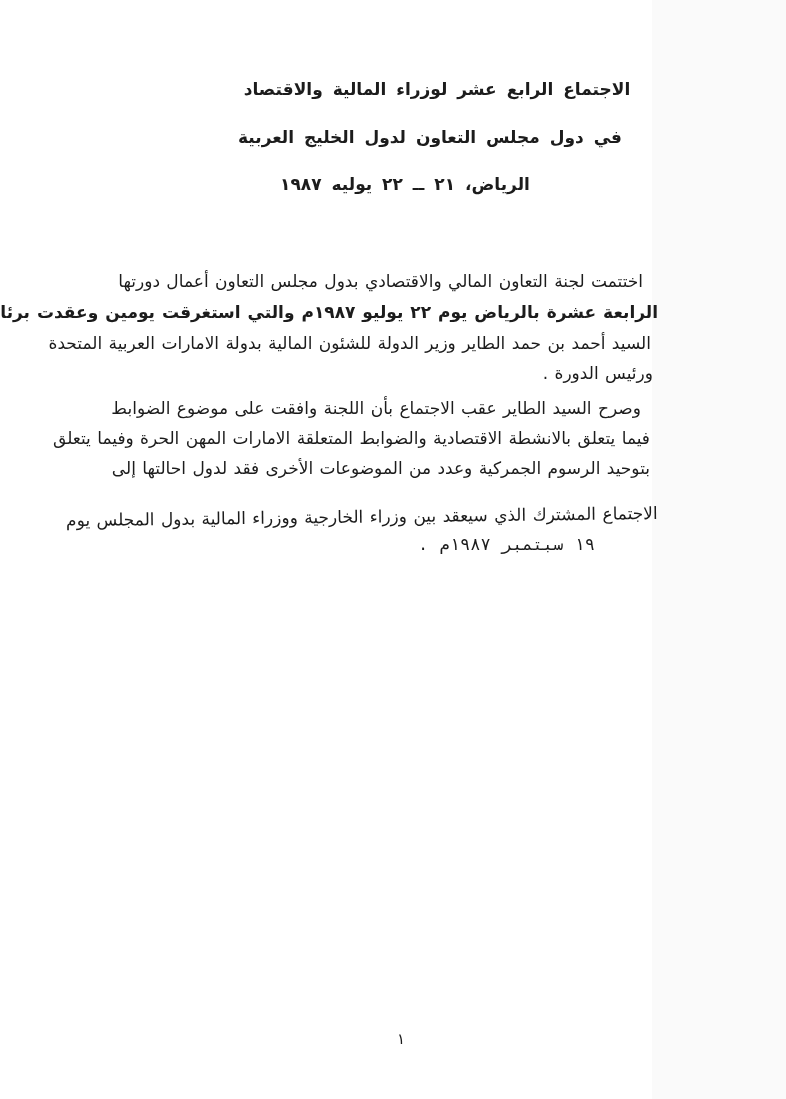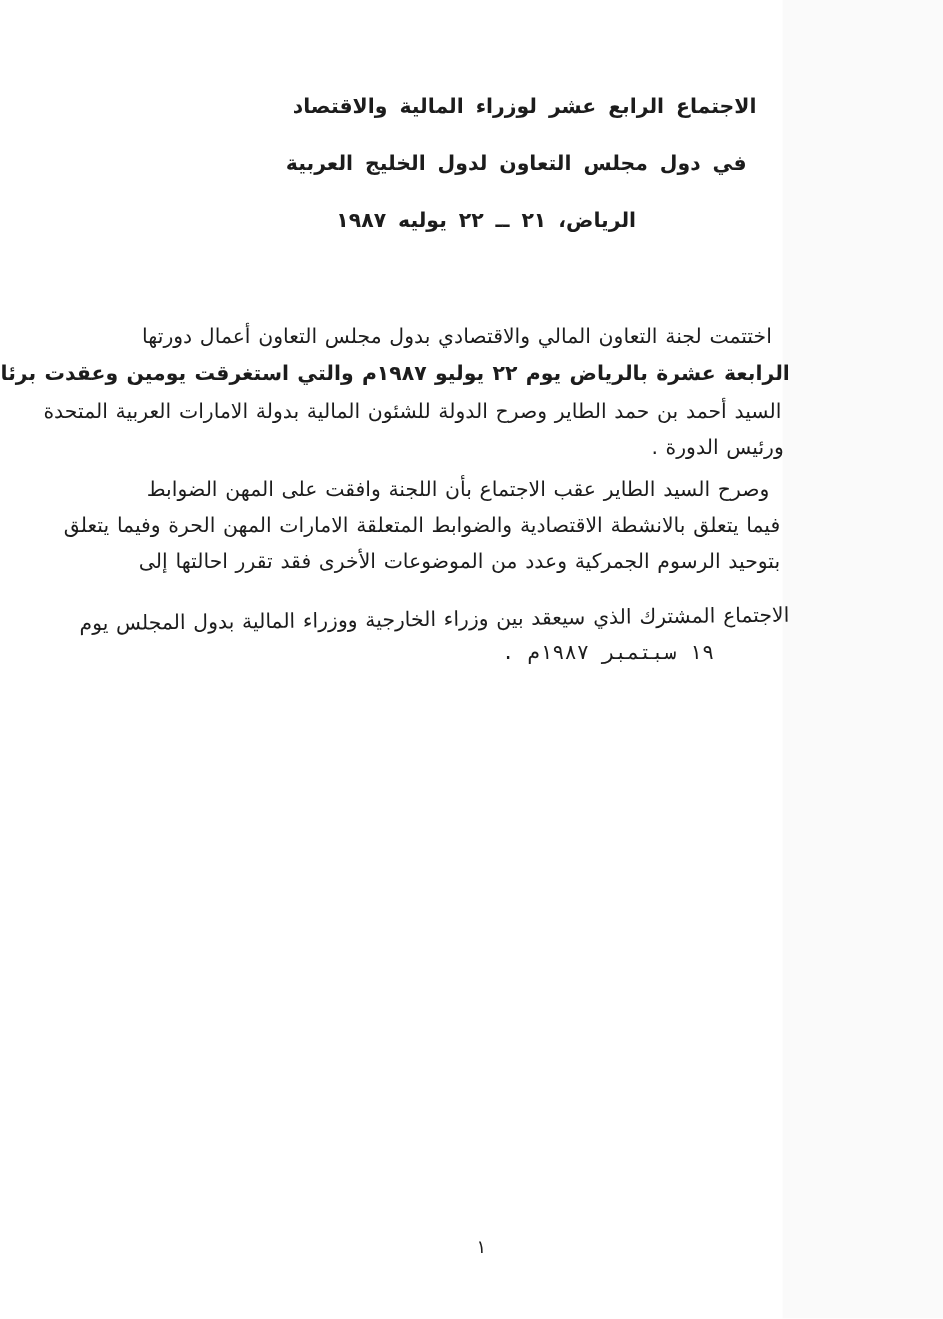--- a/index.html
+++ b/index.html
@@ -78,25 +78,25 @@
 <div class="page">
 
   <div class="scan-edge"></div>
 
   <div class="title-line t0">الاجتماع الرابع عشر لوزراء المالية والاقتصاد</div>
   <div class="title-line t1">في دول مجلس التعاون لدول الخليج العربية</div>
   <div class="title-line t2">الرياض، ٢١ ــ ٢٢ يوليه ١٩٨٧</div>
 
   <div class="body-line b0">اختتمت لجنة التعاون المالي والاقتصادي بدول مجلس التعاون أعمال دورتها</div>
   <div class="body-line b1">الرابعة عشرة بالرياض يوم ٢٢ يوليو ١٩٨٧م والتي استغرقت يومين وعقدت برئاسة</div>
-  <div class="body-line b2">السيد أحمد بن حمد الطاير وصرح الدولة للشئون المالية بدولة الامارات العربية المتحدة</div>
+  <div class="body-line b2">السيد أحمد بن حمد الطاير وزير الدولة للشئون المالية بدولة الامارات العربية المتحدة</div>
   <div class="body-line b3">ورئيس الدورة .</div>
 
-  <div class="body-line b4">وصرح السيد الطاير عقب الاجتماع بأن اللجنة وافقت على المهن الضوابط</div>
+  <div class="body-line b4">وصرح السيد الطاير عقب الاجتماع بأن اللجنة وافقت على موضوع الضوابط</div>
   <div class="body-line b5">فيما يتعلق بالانشطة الاقتصادية والضوابط المتعلقة الامارات المهن الحرة وفيما يتعلق</div>
-  <div class="body-line b6">بتوحيد الرسوم الجمركية وعدد من الموضوعات الأخرى فقد تقرر احالتها إلى</div>
+  <div class="body-line b6">بتوحيد الرسوم الجمركية وعدد من الموضوعات الأخرى فقد لدول احالتها إلى</div>
 
   <div class="body-line b7">الاجتماع المشترك الذي سيعقد بين وزراء الخارجية ووزراء المالية بدول المجلس يوم</div>
   <div class="body-line b8">١٩ سبتمبر ١٩٨٧م .</div>
 
   <div class="page-number">١</div>
 
 </div>
 
 </body></html>

